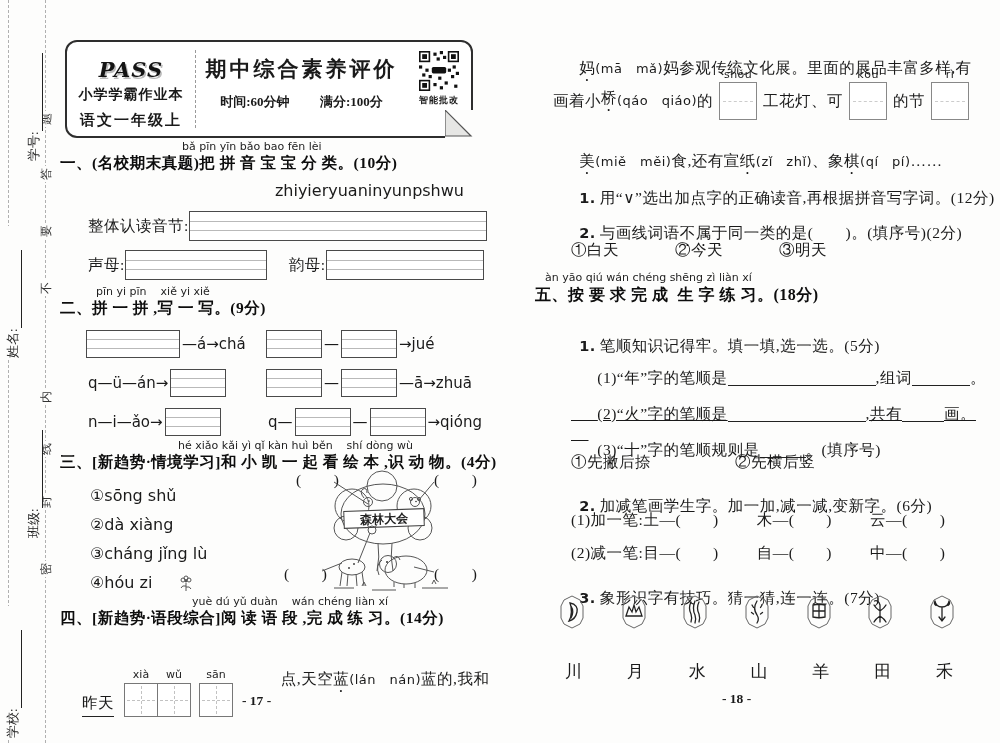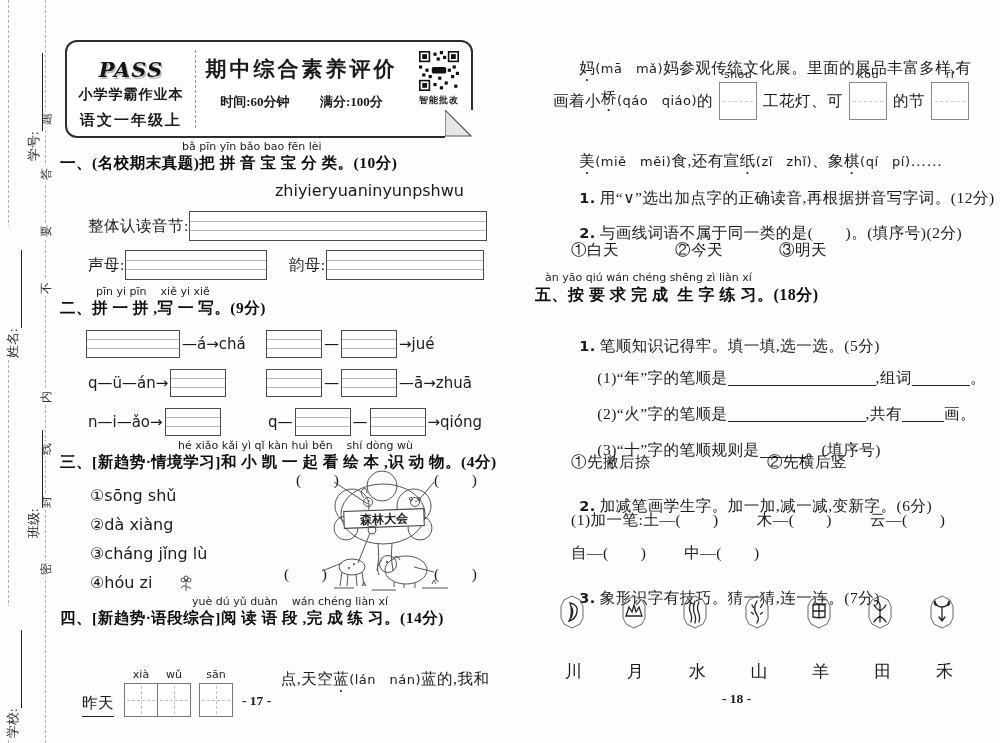--- a/index.html
+++ b/index.html
@@ -321,40 +321,41 @@
 
     <div class="abs pysm" style="left:10px;top:272px;">àn yāo qiú wán chéng shēng zì liàn xí</div>
     <div class="abs qtitle" style="left:0;top:285px;font-size:16px;">五、按 要 求 完 成  生 字 练 习。(18分)</div>
 
     <div class="abs bodytxt" style="left:18px;top:318px;">
       <span class="num sans" style="font-size:14.5px;">1.</span><span>笔顺知识记得牢。填一填,选一选。(5分)</span>
     </div>
     <div class="abs bodytxt" style="left:36px;top:350px;">
       <span>(1)“年”字的笔顺是</span><span class="blank" style="width:148px;"></span><span>,组词</span><span class="blank" style="width:58px;"></span><span>。</span>
     </div>
-    <div class="abs bodytxt" style="left:36px;top:386px;">
+    <div class="abs bodytxt" style="left:36px;top:386px;text-decoration:underline;">
       <span>(2)“火”字的笔顺是</span><span class="blank" style="width:138px;"></span><span>,共有</span><span class="blank" style="width:42px;"></span><span>画。</span>
     </div>
     <div class="abs bodytxt" style="left:36px;top:422px;">
       <span>(3)“十”字的笔顺规则是</span><span class="blank" style="width:46px;"></span><span>。(填序号)</span>
     </div>
-    <div class="abs bodytxt" style="left:36px;top:452px;display:flex;gap:116px;">
+    <div class="abs bodytxt" style="left:36px;top:452px;display:flex;gap:84px;">
       <span>①先撇后捺</span>
       <span>②先横后竖</span>
     </div>
 
     <div class="abs bodytxt" style="left:18px;top:478px;">
       <span class="num sans" style="font-size:14.5px;">2.</span><span>加减笔画学生字。加一加,减一减,变新字。(6分)</span>
     </div>
     <div class="abs bodytxt" style="left:36px;top:510px;display:flex;gap:38px;">
       <span>(1)加一笔:土—(　　)</span>
       <span>木—(　　)</span>
       <span>云—(　　)</span>
     </div>
     <div class="abs bodytxt" style="left:36px;top:543px;display:flex;gap:38px;">
+      <span>(2)减一笔:目—(　　)</span>
       <span>自—(　　)</span>
       <span>中—(　　)</span>
     </div>
 
     <div class="abs bodytxt" style="left:18px;top:570px;">
       <span class="num sans" style="font-size:14.5px;">3.</span><span>象形识字有技巧。猜一猜,连一连。(7分)</span>
     </div>
 
     <div class="abs" style="left:24px;top:594px;width:396px;display:flex;justify-content:space-between;">
       <svg width="26" height="36" viewBox="0 0 26 34">

